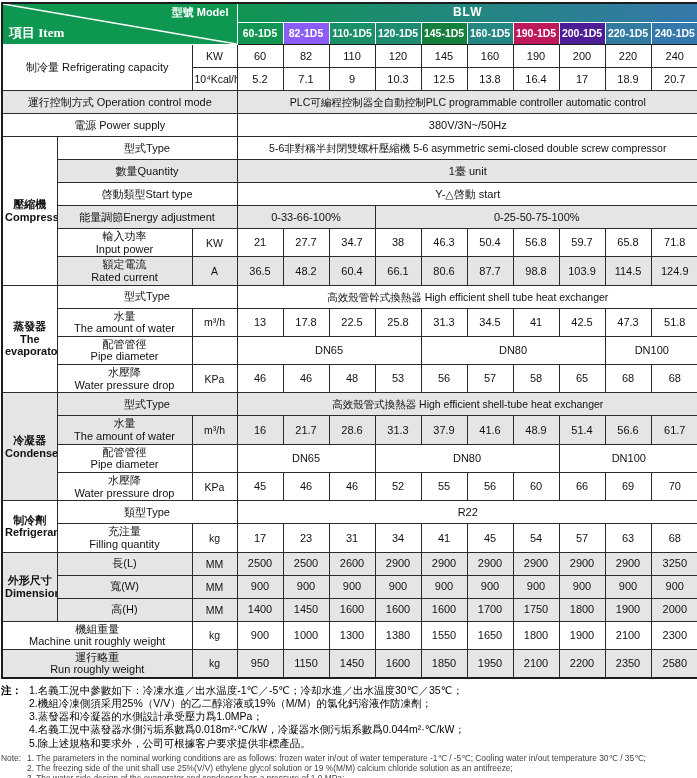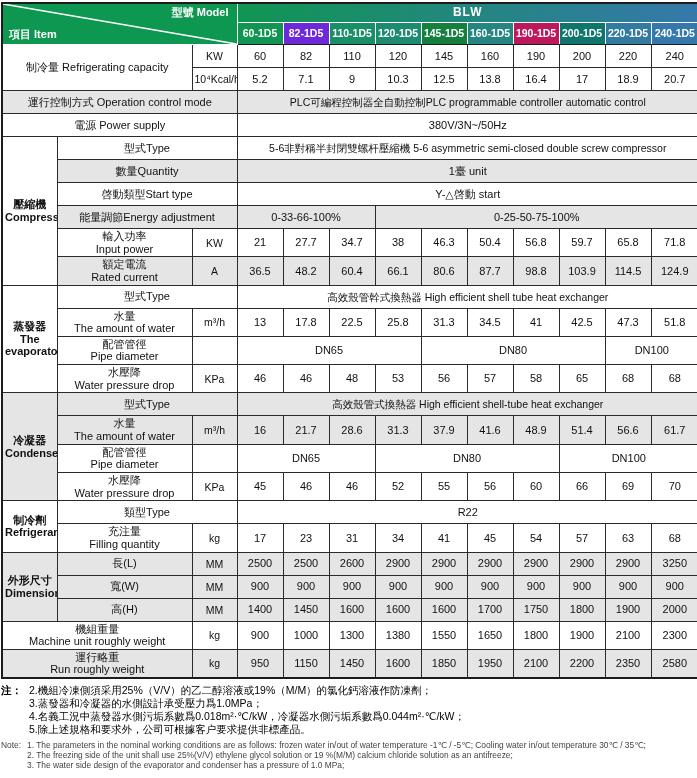--- a/index.html
+++ b/index.html
@@ -6,21 +6,21 @@
   body{width:697px;height:778px;font-family:"Liberation Sans","DejaVu Sans",sans-serif;color:#111;}
   .page{padding:2px 1px 0 1px;}
   table{border-collapse:collapse;table-layout:fixed;width:695px;border:2px solid #1c1c1c;}
   td,th{border:1px solid #2b2b2b;font-size:11px;line-height:1.15;padding:1px 2px;text-align:center;vertical-align:middle;overflow:hidden;}
   td{height:20px;}
   thead th{border:1px solid #fff;color:#fff;font-weight:bold;}
   thead tr.model-row th{font-size:10.5px;height:19px;border-bottom:1px solid #1c1c1c;}
   th.blw-cell{font-size:12px;height:16px;letter-spacing:1px;}
   .diag{position:relative;padding:8px;}
   .diag .diag-model{position:absolute;top:2px;right:8px;font-size:11px;}
-  .diag .diag-item{position:absolute;bottom:3px;left:6px;font-size:11px;}
+  .diag .diag-item{position:absolute;bottom:3px;left:6px;font-size:13px;font-family:Liberation Serif, serif;}
   .diag svg{position:absolute;top:0;left:0;width:100%;height:100%;}
   tr.shaded td{background:#e5e5e5;}
   td.b{font-weight:normal;}
   td.pre{white-space:pre-line;}
   td.sec{font-weight:bold;white-space:pre-line;}
   td.unit{font-size:10.5px;}
   td.long{font-size:10.5px;}
   .notes{display:flex;margin-top:5px;align-items:flex-start;}
   .notes .nlabel{flex:0 0 28px;font-weight:bold;}
   .notes-zh{font-size:10.5px;line-height:1.25;color:#000;}
@@ -55,27 +55,27 @@
           <svg viewBox="0 0 100 100" preserveAspectRatio="none">
               <line x1="0" y1="0" x2="100" y2="100" stroke="#ffffff" stroke-width="1.5" vector-effect="non-scaling-stroke"></line>
             </svg>
           <span class="diag-model">型號 Model</span>
           <span class="diag-item">項目 Item</span>
         </th>
         <th class="blw-cell" colspan="10" style="background:linear-gradient(to right,#109552,#3578AB)">BLW</th>
       </tr>
       <tr class="model-row" id="model-row">
           <th style="background: rgb(16, 149, 82);">60-1D5</th>
-          <th style="background: #6d28d9;">82-1D5</th>
+          <th style="background: #8b5cf6;">82-1D5</th>
           <th style="background: rgb(24, 143, 102);">110-1D5</th>
           <th style="background: rgb(28, 139, 112);">120-1D5</th>
           <th style="background: #15803d;">145-1D5</th>
           <th style="background: rgb(37, 133, 131);">160-1D5</th>
           <th style="background: #be185d;">190-1D5</th>
-          <th style="background: #0f766e; margin-top: 24px;">200-1D5</th>
+          <th style="background: #4c1d95; margin-top: 24px;">200-1D5</th>
           <th style="background: rgb(49, 123, 161);">220-1D5</th>
           <th style="background: rgb(53, 120, 171);">240-1D5</th>
         </tr>
     </thead>
     <tbody id="spec-body">
         <tr>
           <td colspan="2" rowspan="2" class="b">制冷量 Refrigerating capacity</td>
           <td class="unit">KW</td>
           <td>60</td>
           <td>82</td>
@@ -341,20 +341,21 @@
           <td>2200</td>
           <td>2350</td>
           <td>2580</td>
         </tr>
       </tbody>
   </table>
 
   <div class="notes notes-zh">
     <span class="nlabel">注：</span>
     <div class="note-lines" id="notes-zh-items">
+        <div>1.名義工況中參數如下：冷凍水進／出水温度-1℃／-5℃；冷却水進／出水温度30℃／35℃；</div>
         <div>2.機組冷凍側須采用25%（V/V）的乙二醇溶液或19%（M/M）的氯化鈣溶液作防凍劑；</div>
         <div>3.蒸發器和冷凝器的水側設計承受壓力爲1.0MPa；</div>
         <div>4.名義工況中蒸發器水側污垢系數爲0.018m²·℃/kW，冷凝器水側污垢系數爲0.044m²·℃/kW；</div>
         <div>5.除上述規格和要求外，公司可根據客户要求提供非標產品。</div>
       </div>
   </div>
   <div class="notes notes-en">
     <span class="nlabel">Note:</span>
     <div class="note-lines" id="notes-en-items">
         <div>1. The parameters in the nominal working conditions are as follows: frozen water in/out of water temperature -1℃ / -5℃; Cooling water in/out temperature 30℃ / 35℃;</div>

